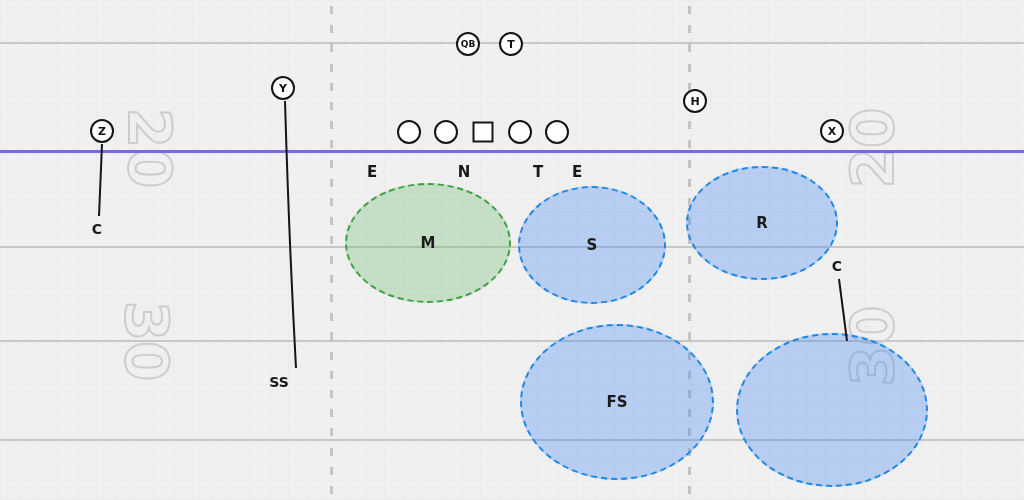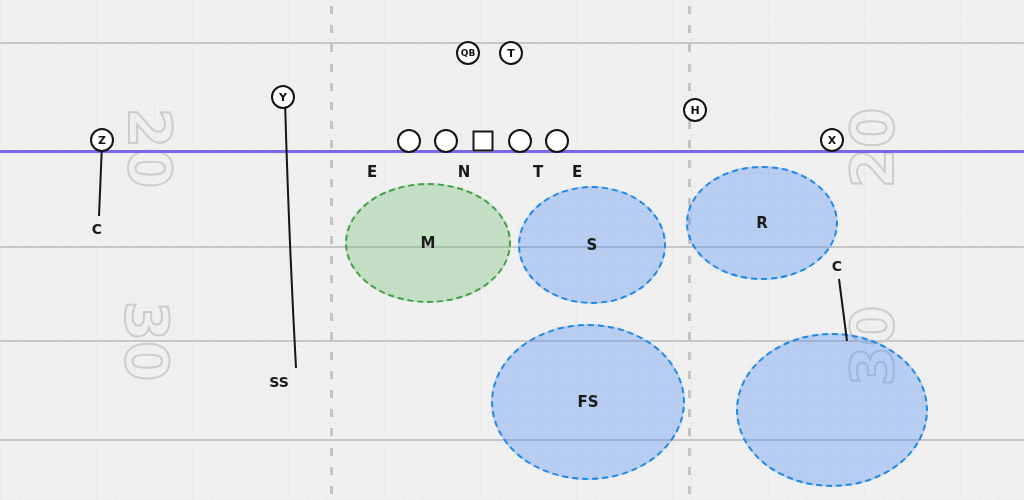--- a/index.html
+++ b/index.html
@@ -30,21 +30,21 @@
   }
   .zone.blue{background:rgba(66,133,244,0.33);border:2px dashed #1e88e5;}
   .zone.green{background:rgba(102,187,106,0.32);border:2px dashed #3fa045;}
   .routes{position:absolute;inset:0;pointer-events:none;}
   .routes .ln{stroke:#151515;stroke-width:2;fill:none;}
   .pc{
     position:absolute;transform:translate(-50%,-50%);
     width:24px;height:24px;border-radius:50%;border:2px solid #141414;
     background:#fff;box-sizing:border-box;
     display:flex;align-items:center;justify-content:center;
-    font-weight:bold;font-size:11px;color:#111;margin-top:9px;
+    font-weight:bold;font-size:11px;color:#111;
   }
   .pc.tiny{font-size:9px;}
   .pc.sq{border-radius:0;width:21px;height:21px;}
   .dl{
     position:absolute;transform:translate(-50%,-50%);
     font-weight:bold;font-size:15px;color:#181818;
   }
   .cov{
     position:absolute;transform:translate(-50%,-50%);
     font-weight:bold;font-size:14px;color:#181818;
@@ -74,21 +74,21 @@
 
   <div class="zone green" style="left:345px;top:183px;width:166px;height:120px">
     <span>M</span>
   </div>
   <div class="zone blue" style="left:518px;top:186px;width:148px;height:118px">
     <span>S</span>
   </div>
   <div class="zone blue" style="left:686px;top:166px;width:152px;height:114px">
     <span>R</span>
   </div>
-  <div class="zone blue" style="left:491px;top:324px;width:194px;height:156px">
+  <div class="zone blue" style="left:520px;top:324px;width:194px;height:156px">
     <span>FS</span>
   </div>
   <div class="zone blue" style="left:736px;top:333px;width:192px;height:154px">
     <span></span>
   </div>
 
   <svg class="routes" width="1024" height="500">
     <line class="ln" x1="102" y1="144" x2="99" y2="216"></line>
     <path class="ln" d="M 285 101 Q 289 240 296 368"></path>
     <line class="ln" x1="839" y1="279" x2="847" y2="341"></line>

